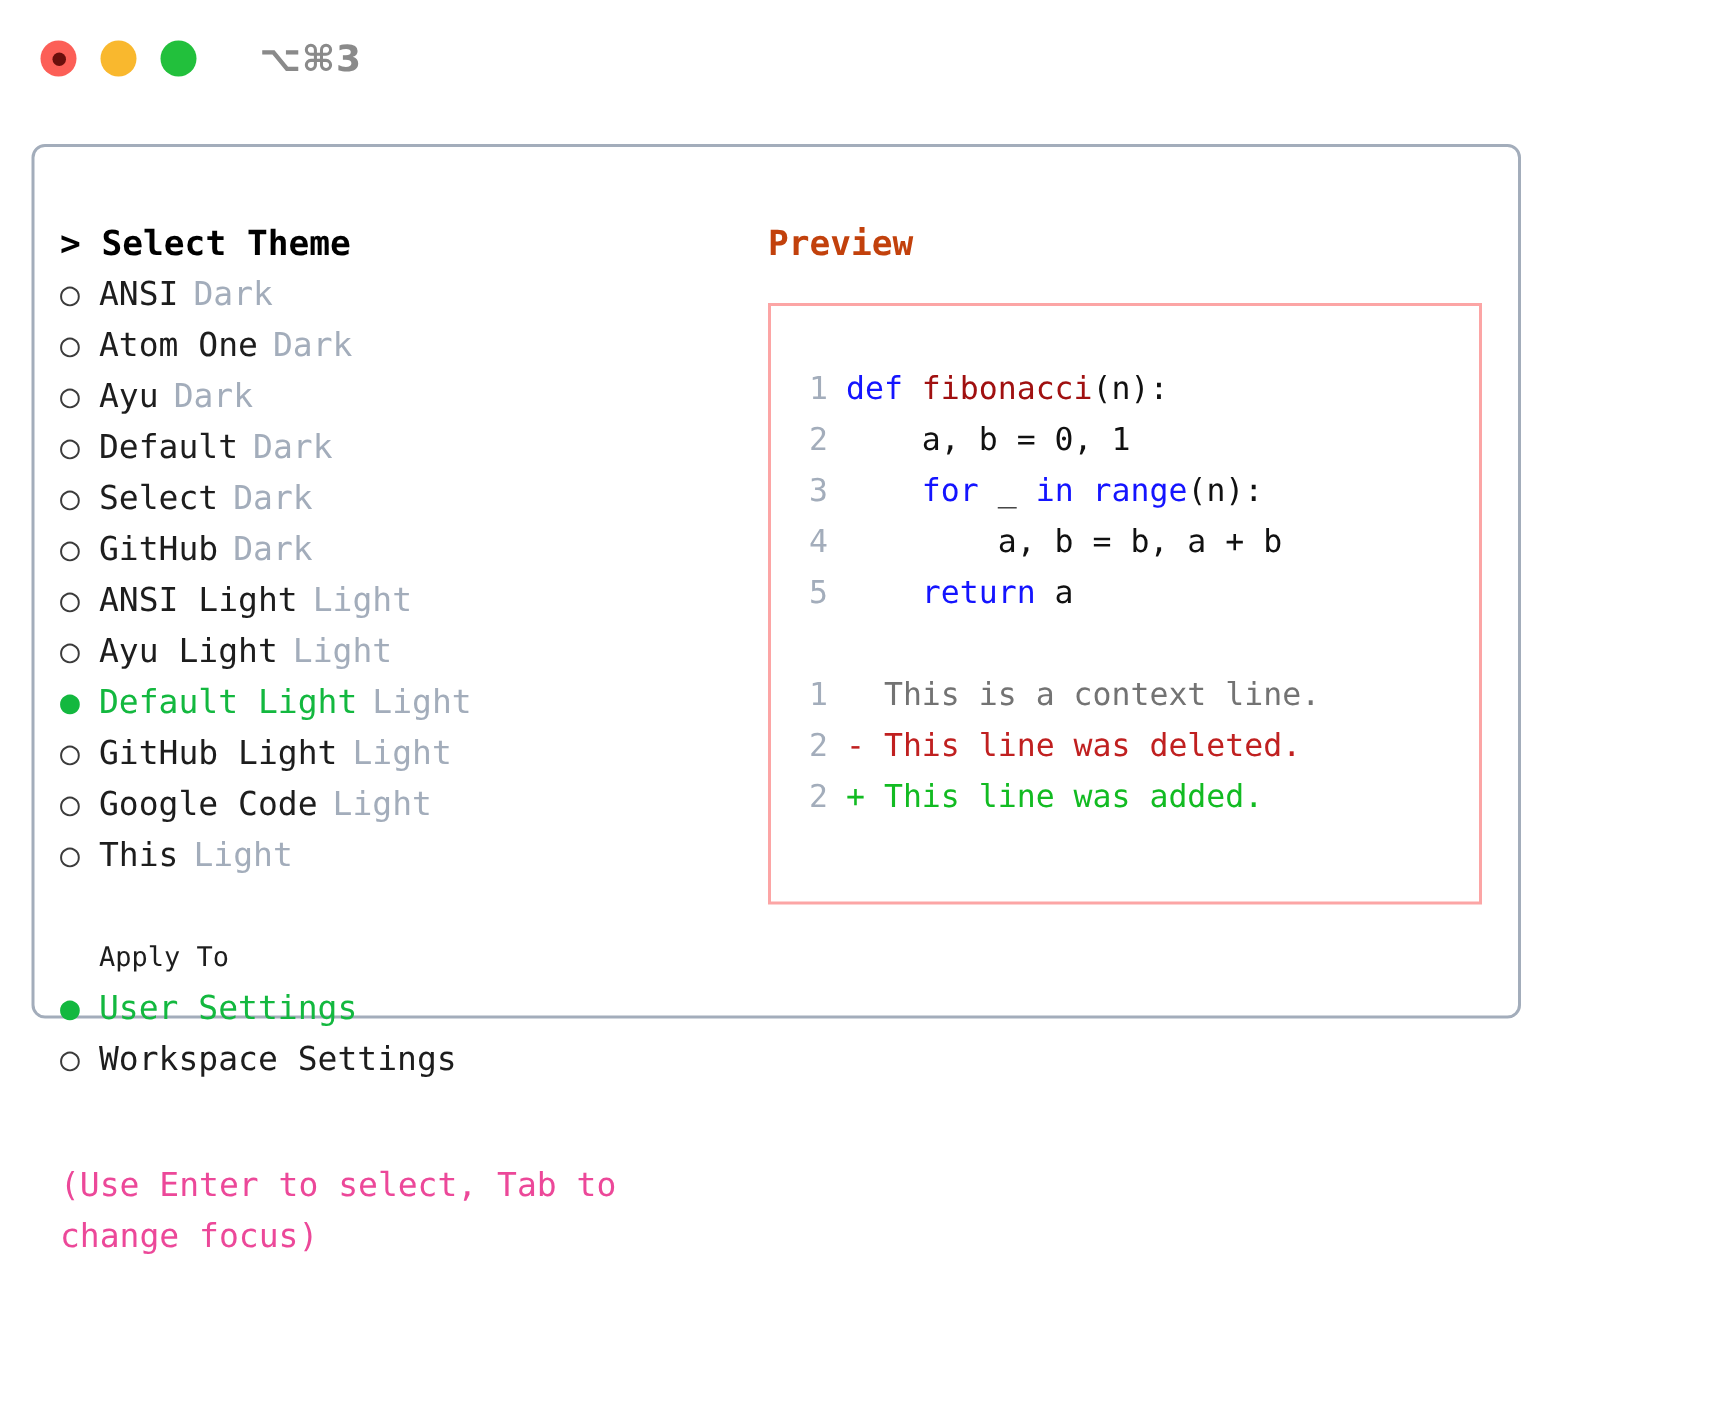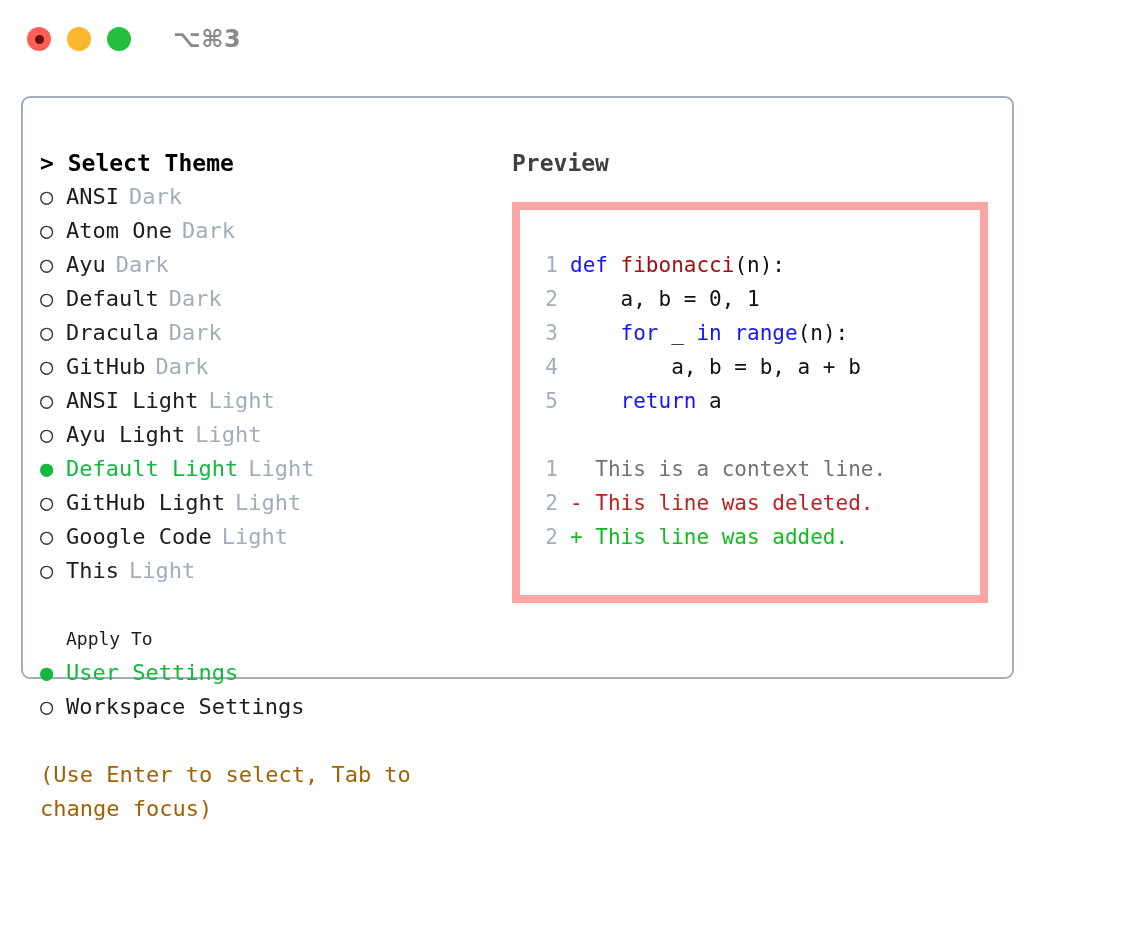--- a/index.html
+++ b/index.html
@@ -128,46 +128,46 @@
     font-size: 18px;
     color: #1d1d1d;
     line-height: 34px;
     height: 34px;
     padding-left: 26px;
     white-space: pre;
   }
   .spacer-line { height: 34px; }
 
   .hint {
-    margin-top: 34px;
+    margin-top: 50px;
     font-size: 22px;
-    color: #a16207;
+    color: #ec4899;
     line-height: 34px;
     width: 410px;
   }
 
   
   .right-col {
     flex: 1;
     padding: 48px 0 0 0;
     box-sizing: border-box;
   }
   .preview-title {
     font-size: 23px;
     font-weight: bold;
-    color: #404040;
+    color: #c2410c;
     line-height: 34px;
     margin-left: 9px;
   }
   .preview-box {
     margin-top: 22px;
     margin-left: 9px;
     width: 476px;
     height: 401px;
-    border: 8px solid #fca5a5;
+    border: 2px solid #fca5a5;
     box-sizing: border-box;
     padding: 38px 0 0 14px;
     background: #ffffff;
   }
   .code-line {
     font-size: 21px;
     line-height: 34px;
     height: 34px;
     white-space: pre;
   }
@@ -203,21 +203,21 @@
   <div class="panel">
     <div class="panel-inner">
 
       <div class="left-col">
         <div class="section-header">&gt; Select Theme</div>
         <div class="opt-list" id="theme-list">
             <div class="opt-row"><span class="marker">○</span><span class="opt-label">ANSI</span><span class="opt-tag">Dark</span></div>
             <div class="opt-row"><span class="marker">○</span><span class="opt-label">Atom One</span><span class="opt-tag">Dark</span></div>
             <div class="opt-row"><span class="marker">○</span><span class="opt-label">Ayu</span><span class="opt-tag">Dark</span></div>
             <div class="opt-row"><span class="marker">○</span><span class="opt-label">Default</span><span class="opt-tag">Dark</span></div>
-            <div class="opt-row"><span class="marker">○</span><span class="opt-label">Dracula</span><span class="opt-tag">Dark</span></div>
+            <div class="opt-row"><span class="marker">○</span><span class="opt-label">Select</span><span class="opt-tag">Dark</span></div>
             <div class="opt-row"><span class="marker">○</span><span class="opt-label">GitHub</span><span class="opt-tag">Dark</span></div>
             <div class="opt-row"><span class="marker">○</span><span class="opt-label">ANSI Light</span><span class="opt-tag">Light</span></div>
             <div class="opt-row"><span class="marker">○</span><span class="opt-label">Ayu Light</span><span class="opt-tag">Light</span></div>
             <div class="opt-row selected"><span class="marker sel">●</span><span class="opt-label">Default Light</span><span class="opt-tag">Light</span></div>
             <div class="opt-row"><span class="marker">○</span><span class="opt-label">GitHub Light</span><span class="opt-tag">Light</span></div>
             <div class="opt-row"><span class="marker">○</span><span class="opt-label">Google Code</span><span class="opt-tag">Light</span></div>
             <div class="opt-row"><span class="marker">○</span><span class="opt-label">This</span><span class="opt-tag">Light</span></div>
           </div>
 
         <div class="spacer-line"></div>

